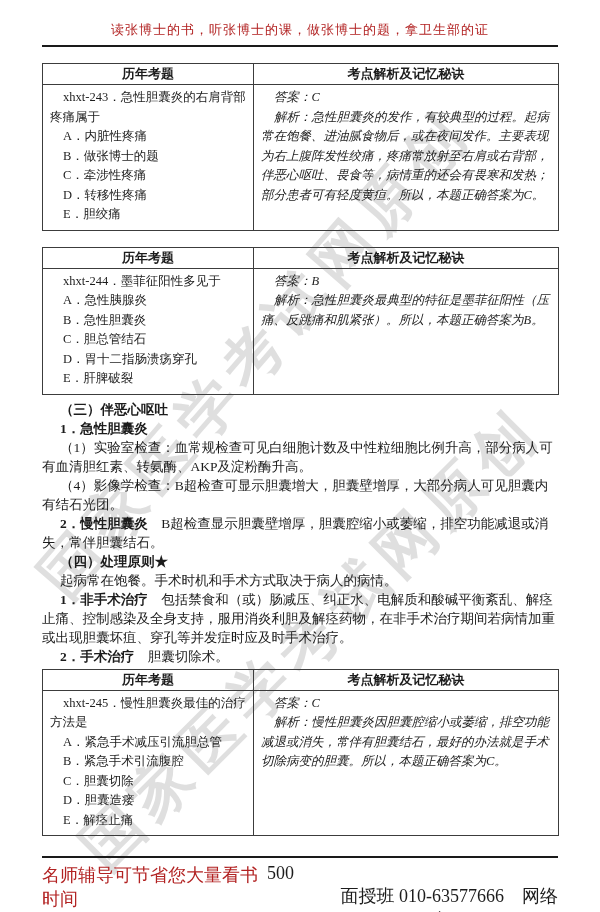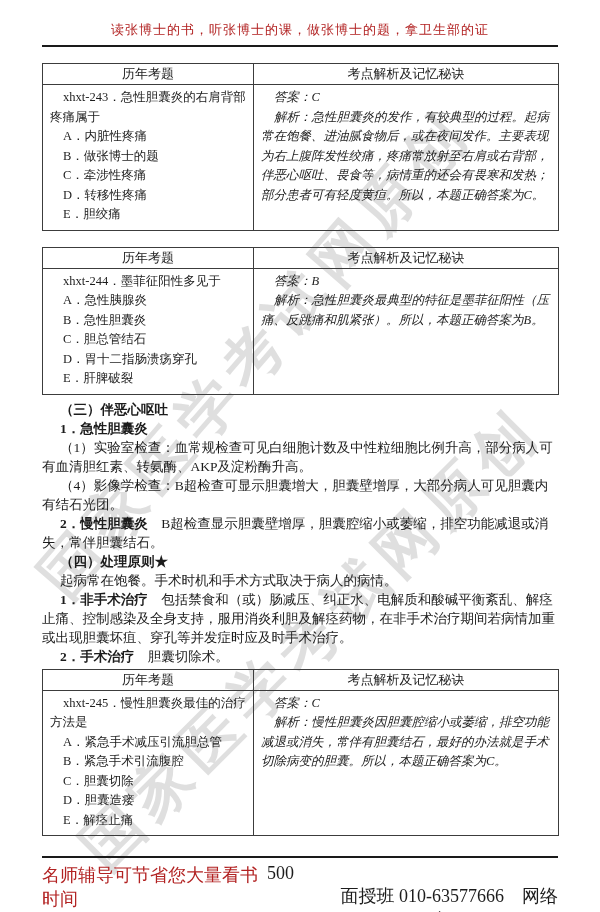--- a/index.html
+++ b/index.html
@@ -26,21 +26,21 @@
     font-size:13px; letter-spacing:1px; color:#b22222;
   }
   .top-rule { border:0; border-top:2px solid #1a1a1a; margin:6px 42px 0 42px; }
   
   table.exam {
     width:516px; margin:16px 42px 0 42px;
     border-collapse:collapse; table-layout:fixed;
   }
   table.exam th, table.exam td { border:1px solid #3c3c3c; }
   table.exam th {
-    font-weight:normal; font-size:13px; text-align:center;
+    font-weight:bold; font-size:13px; text-align:center;
     height:21px; padding:1px 0;
   }
   col.c1 { width:211px; }
   col.c2 { width:305px; }
   table.exam td {
     vertical-align:top; font-size:12.5px; line-height:19.5px;
     padding:3px 7px 5px 7px;
   }
   .stem { text-indent:13px; margin:0; }
   .opt  { padding-left:13px; }

